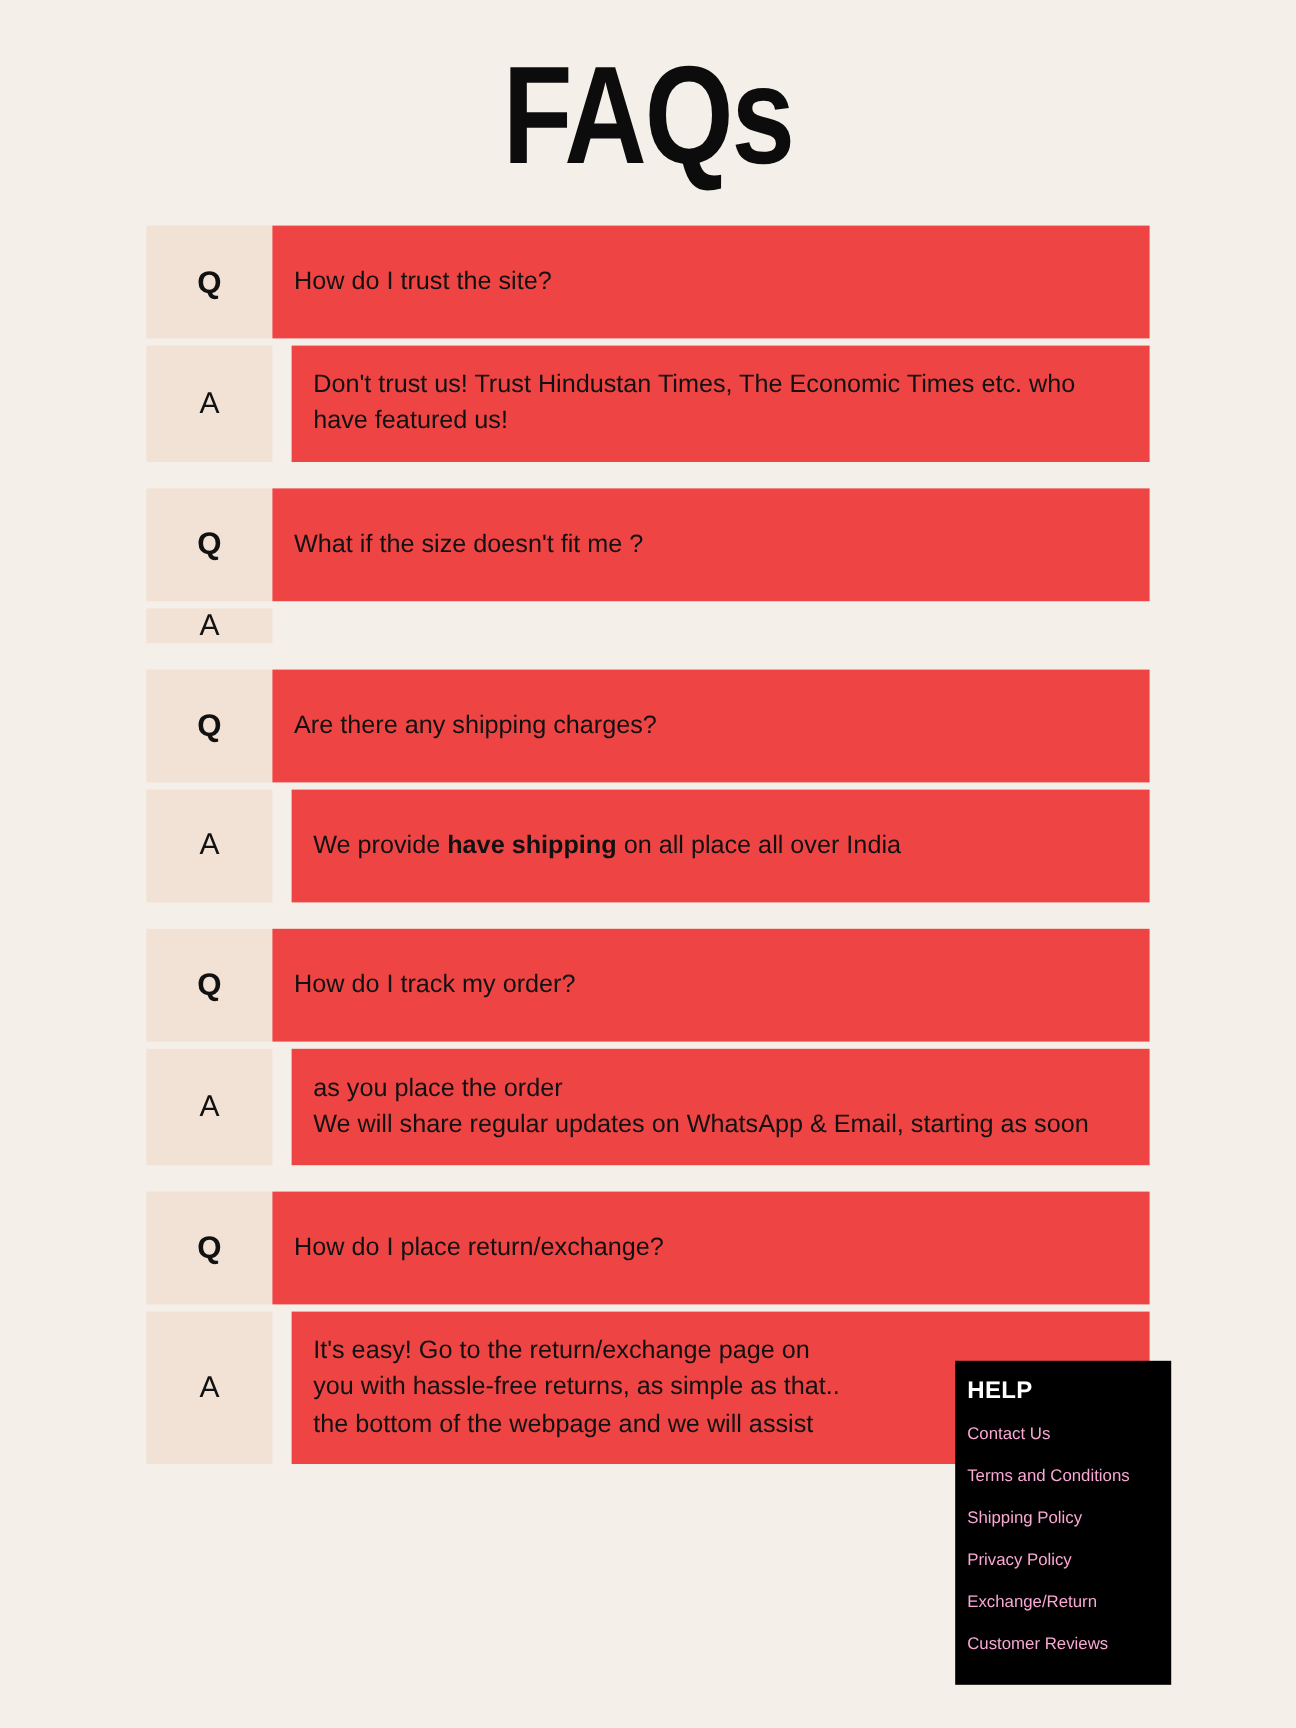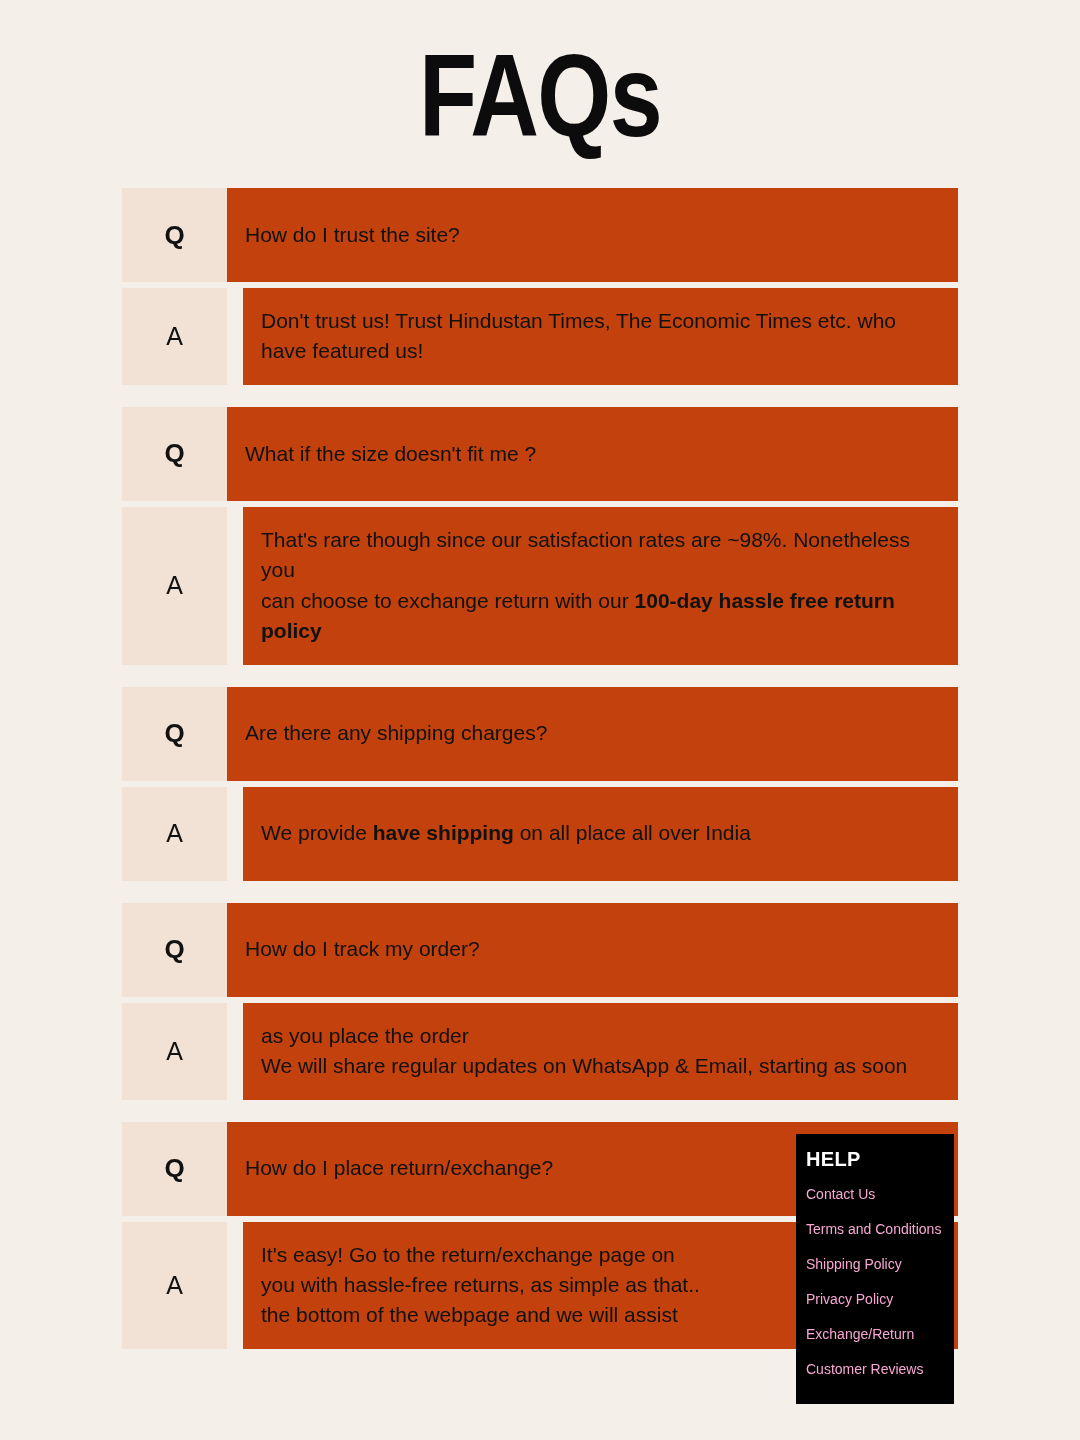--- a/index.html
+++ b/index.html
@@ -52,37 +52,37 @@
     align-items: center;
     justify-content: center;
     font-size: 26px;
     font-weight: bold;
     color: #111;
     font-family: "Liberation Sans", sans-serif;
   }
   .marker.a { font-weight: normal; font-size: 25px; }
   .content {
     flex: 1 1 auto;
-    background: #c2410c;
+    background: #ef4444;
     display: flex;
     align-items: center;
     padding: 18px 26px 18px 18px;
     font-size: 21px;
     line-height: 1.45;
     color: #111;
   }
   .content .txt { display: block; }
   .content b { font-weight: bold; }
   .q-row .content { min-height: 94px; }
   .a-row .content { min-height: 94px; margin-left: 16px; }
   .help-box {
     position: absolute;
     left: 796px;
     top: 1134px;
-    width: 158px;
+    width: 180px;
     height: 270px;
     background: #000000;
     color: #ffffff;
     padding: 14px 12px 10px 10px;
   }
   .help-title {
     font-size: 20px;
     font-weight: bold;
     letter-spacing: 0.3px;
     margin-bottom: 16px;
@@ -124,26 +124,20 @@
       </div>
       <div class="qa-pair">
         <div class="row q-row">
           <div class="marker q">Q</div>
           <div class="content">
             <span class="txt">What if the size doesn't fit me ?</span>
           </div>
         </div>
         <div class="row a-row">
           <div class="marker a">A</div>
-          <div class="content">
-            <div>
-              <span class="txt"><span>That's rare though since our satisfaction rates are ~98%. Nonetheless you</span></span>
-              <span class="txt"><span>can choose to exchange return with our </span><b>100-day hassle free return policy</b></span>
-            </div>
-          </div>
         </div>
       </div>
       <div class="qa-pair">
         <div class="row q-row">
           <div class="marker q">Q</div>
           <div class="content">
             <span class="txt">Are there any shipping charges?</span>
           </div>
         </div>
         <div class="row a-row">

